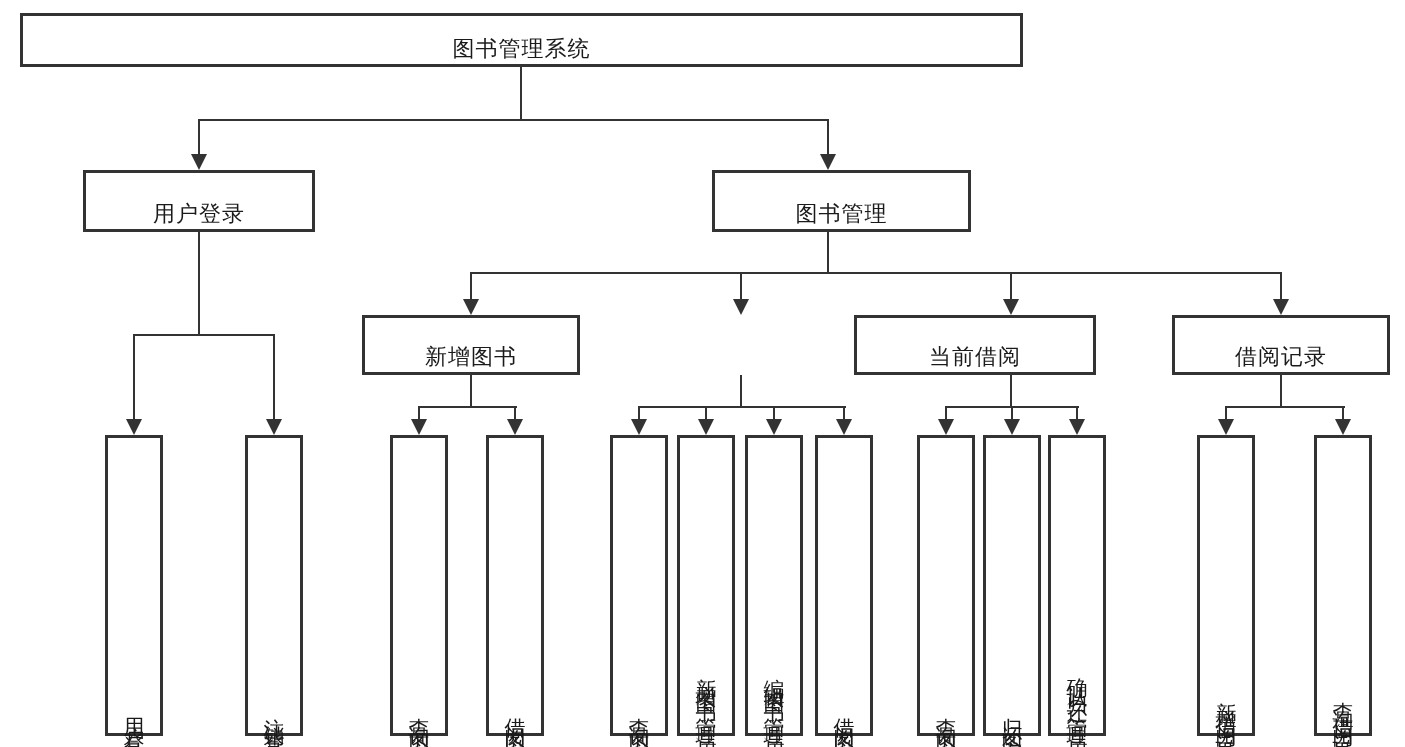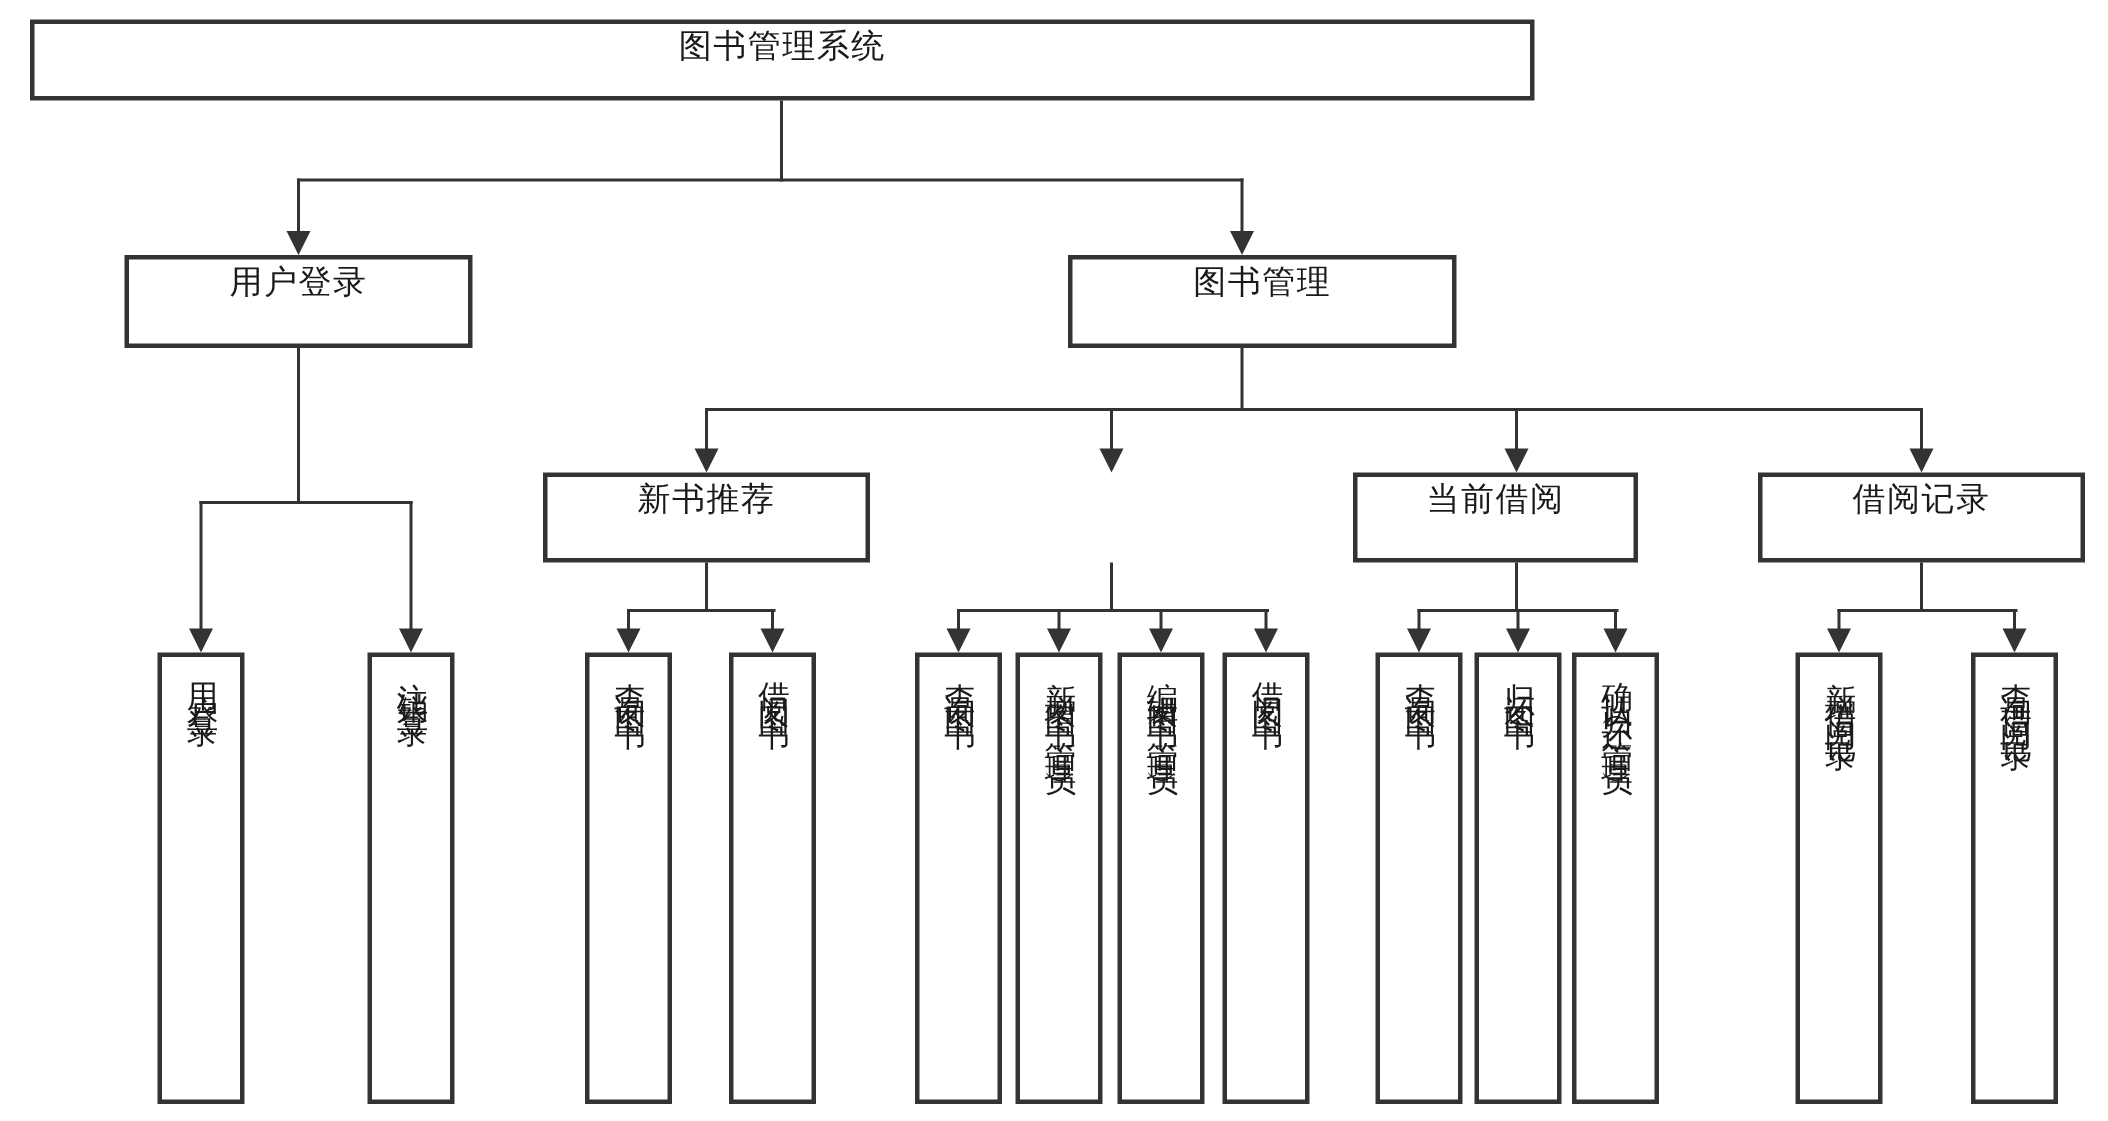--- a/index.html
+++ b/index.html
@@ -14,21 +14,21 @@
     width:1405px;height:747px;
     background:var(--bg);
     overflow:hidden;
   }
   .node{
     position:absolute;
     background:#fff;
     border:3px solid var(--line);
     box-sizing:border-box;
     display:flex;
-    align-items:flex-start;
+    align-items:flex-end;
     justify-content:center;
     color:var(--text);
   }
   .node .label{
     font-size:22px;
     letter-spacing:1px;
     white-space:nowrap;
   }
   .leaf{
     top:435px;
@@ -110,23 +110,23 @@
   <div class="vline" style="left:470px;top:272px;height:29px"></div>
   <div class="ah" style="left:463px;top:299px"></div>
   <div class="vline" style="left:740px;top:272px;height:29px"></div>
   <div class="ah" style="left:733px;top:299px"></div>
   <div class="vline" style="left:1010px;top:272px;height:29px"></div>
   <div class="ah" style="left:1003px;top:299px"></div>
   <div class="vline" style="left:1280px;top:272px;height:29px"></div>
   <div class="ah" style="left:1273px;top:299px"></div>
 
   <div class="node" style="left:362px;top:315px;width:218px;height:60px">
-    <span class="label">新书推荐</span>
-  </div>
-  <div class="node" style="left:902px;top:315px;width:190px;height:60px">
+    <span class="label">新增图书</span>
+  </div>
+  <div class="node" style="left:854px;top:315px;width:242px;height:60px">
     <span class="label">当前借阅</span>
   </div>
   <div class="node" style="left:1172px;top:315px;width:218px;height:60px">
     <span class="label">借阅记录</span>
   </div>
 
   <div class="vline" style="left:470px;top:375px;height:32px"></div>
   <div class="hline" style="left:418px;top:406px;width:99px"></div>
   <div class="vline" style="left:418px;top:406px;height:15px"></div>
   <div class="ah" style="left:411px;top:419px"></div>

